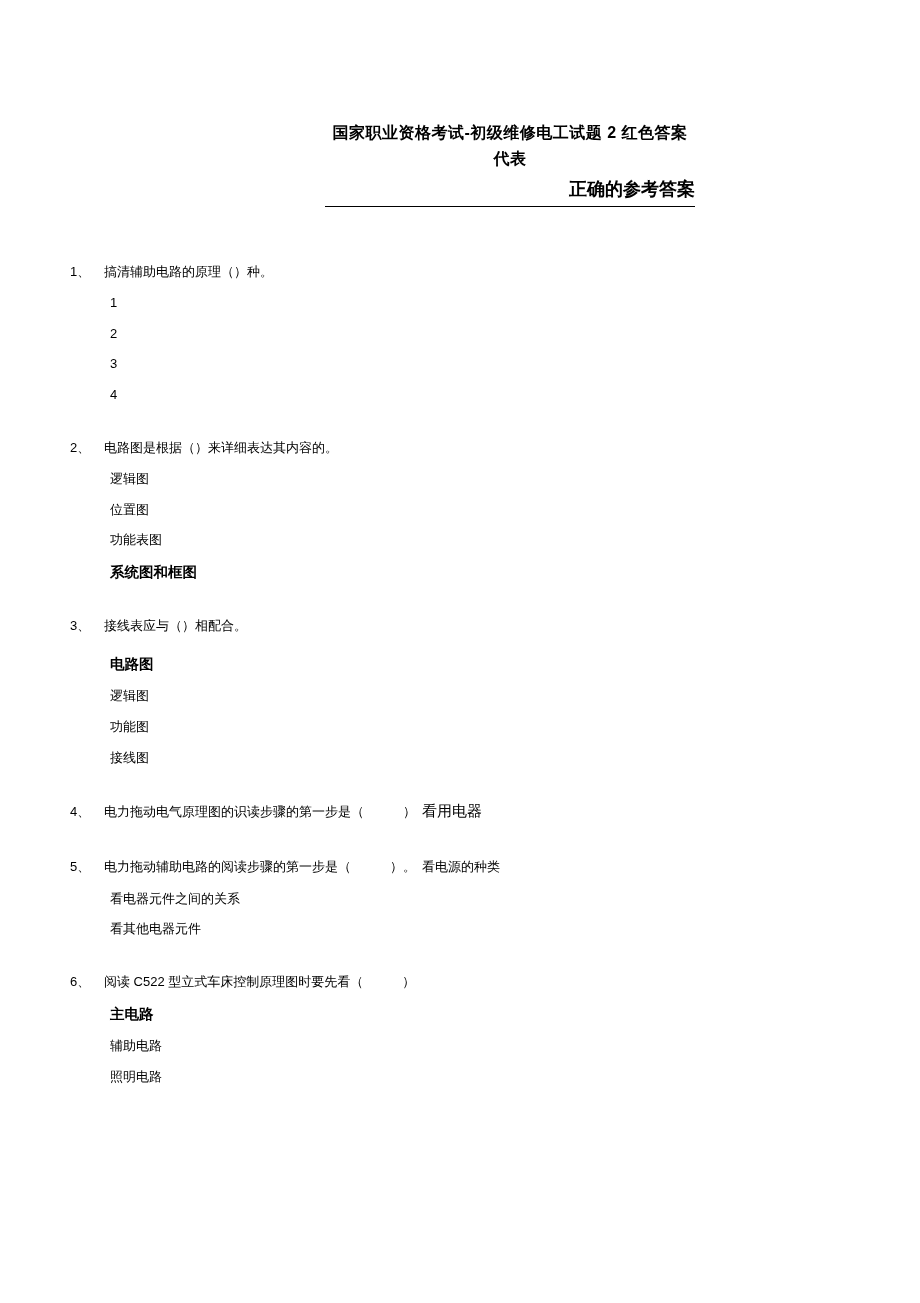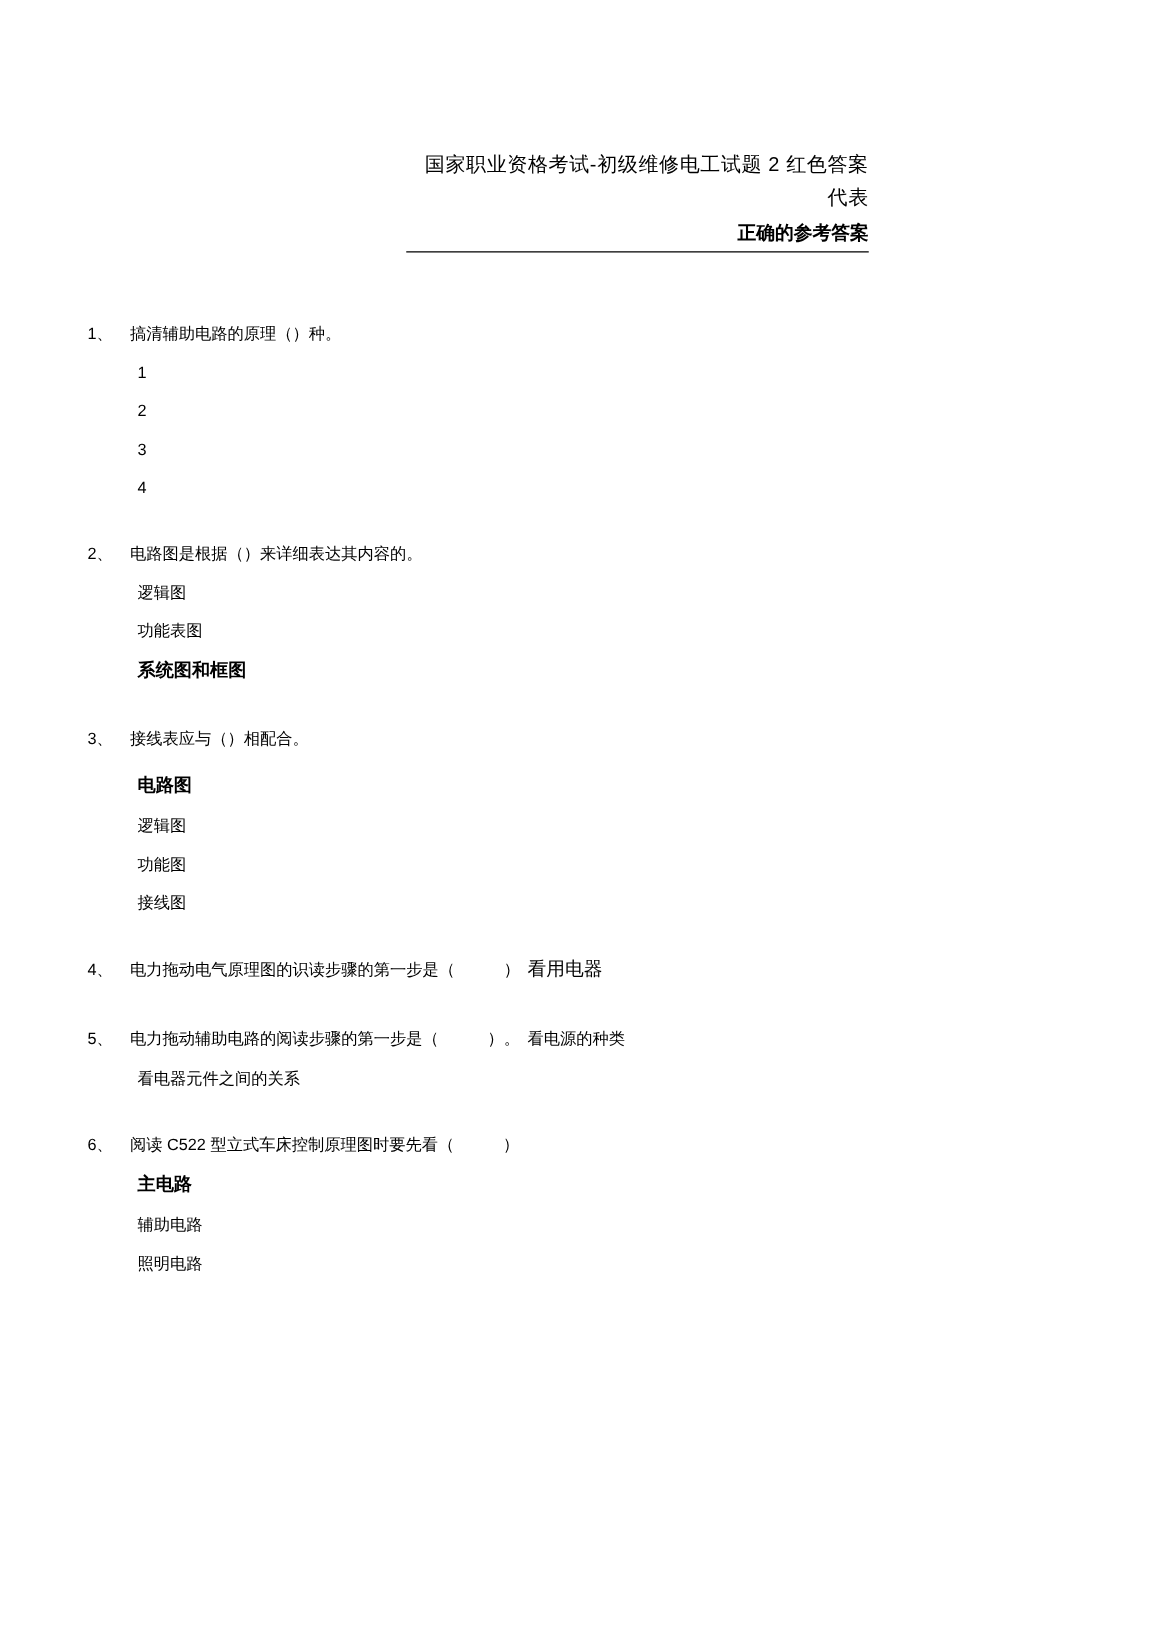--- a/index.html
+++ b/index.html
@@ -13,26 +13,26 @@
       font-size: 14px;
       line-height: 1.6;
     }
     .title-block {
       margin-left: 255px;
       margin-bottom: 55px;
       width: 370px;
     }
     .title-line1 {
       font-size: 16px;
-      font-weight: normal;
-      text-align: right;
+      font-weight: bold;
+      text-align: center;
       letter-spacing: 0.5px;
     }
     .title-line2 {
-      font-size: 15px;
+      font-size: 18px;
       font-weight: bold;
       text-align: right;
       margin-top: 4px;
       border-bottom: 1px solid #000;
       padding-bottom: 2px;
       display: block;
     }
     .question {
       margin-bottom: 32px;
     }
@@ -87,20 +87,21 @@
   </div>
 </div>
 
 <div class="question">
   <div class="q-row">
     <span class="q-num">2、</span>
     <span class="q-text">电路图是根据（）来详细表达其内容的。</span>
   </div>
   <div class="options">
     <div class="opt">逻辑图</div>
+    <div class="opt">位置图</div>
     <div class="opt">功能表图</div>
     <div class="opt bold">系统图和框图</div>
   </div>
 </div>
 
 <div class="question">
   <div class="q-row">
     <span class="q-num">3、</span>
     <span class="q-text">接线表应与（）相配合。</span>
   </div>
@@ -121,20 +122,21 @@
 </div>
 
 <div class="question">
   <div class="q-row">
     <span class="q-num">5、</span>
     <span class="q-text">电力拖动辅助电路的阅读步骤的第一步是（　　　）。</span>
     <span class="inline-opt" style="font-size:13px;">看电源的种类</span>
   </div>
   <div class="options">
     <div class="opt">看电器元件之间的关系</div>
+    <div class="opt">看其他电器元件</div>
   </div>
 </div>
 
 <div class="question">
   <div class="q-row">
     <span class="q-num">6、</span>
     <span class="q-text">阅读 C522 型立式车床控制原理图时要先看（　　　）</span>
   </div>
   <div class="options">
     <div class="opt bold">主电路</div>

